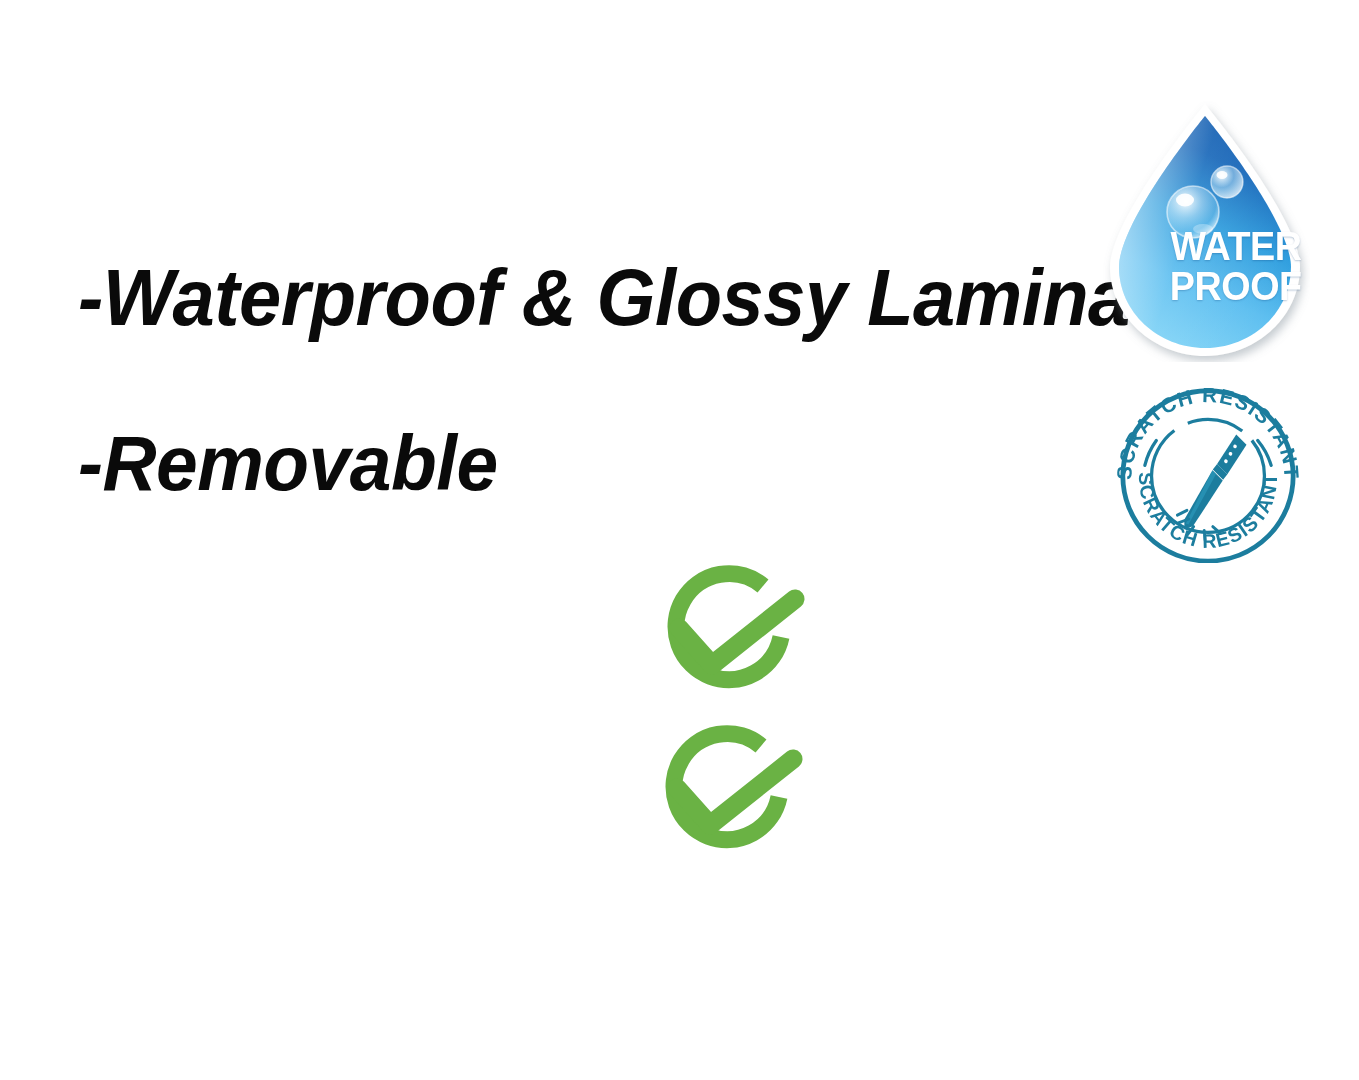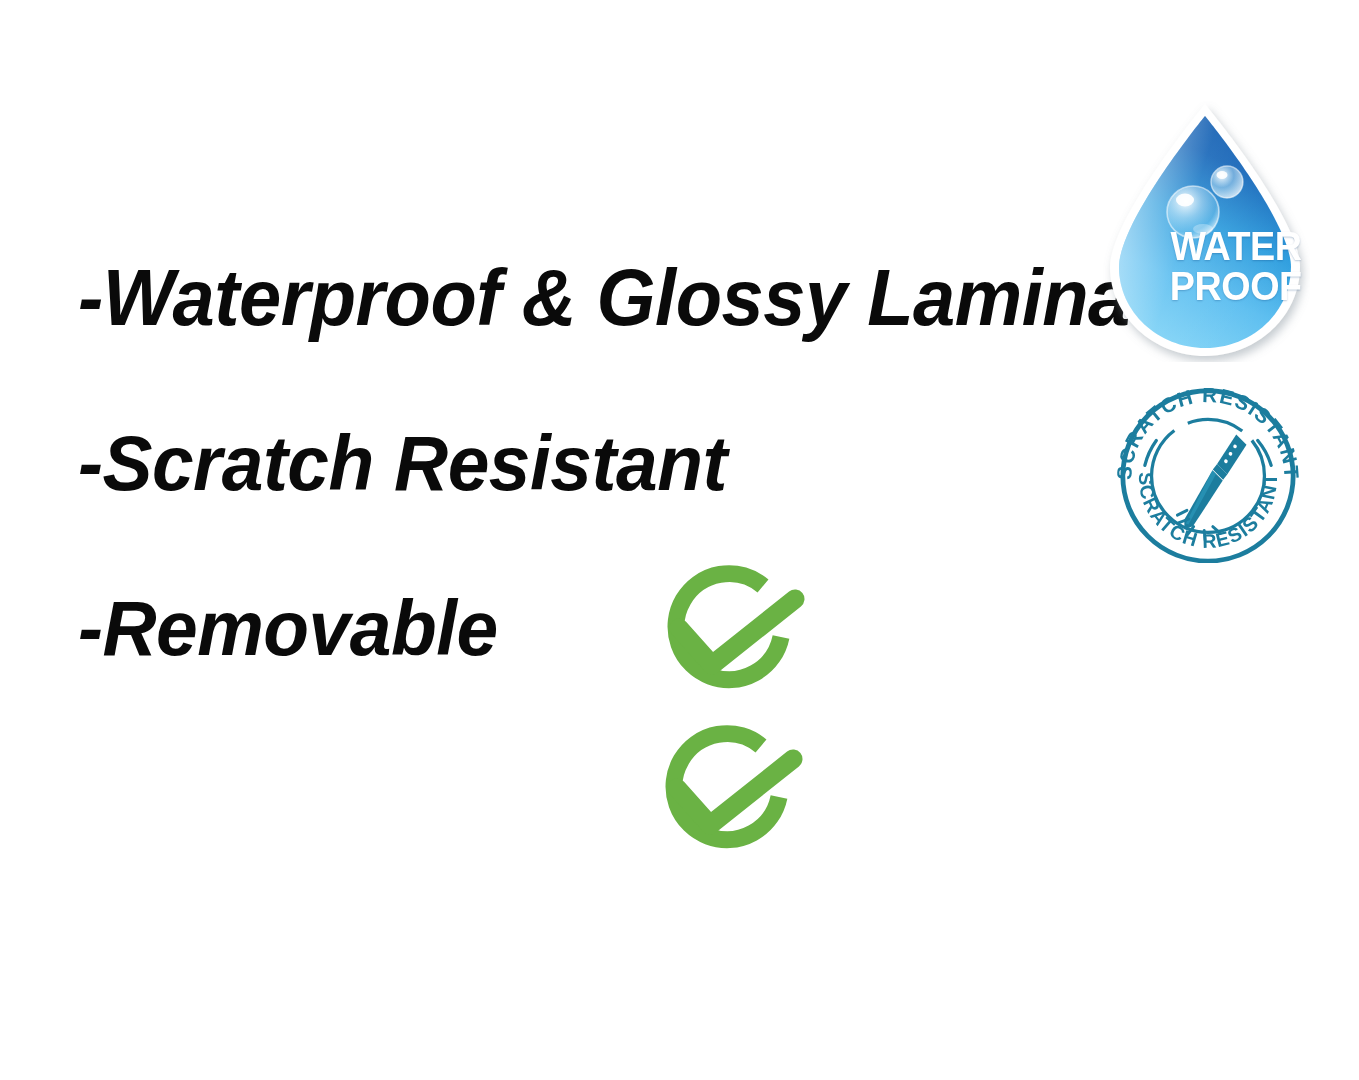--- a/index.html
+++ b/index.html
@@ -95,23 +95,20 @@
   .check-svg { display: block; width: 190px; height: 150px; }
 </style>
 </head>
 <body>
 
 <div id="page">
 
   <div class="feature-list">
     <div class="feature-row r1">
       <span class="feature-text">-Waterproof &amp; Glossy Laminated</span>
-    </div>
-    <div class="feature-row r2">
-      <span class="feature-text">-Scratch Resistant</span>
     </div>
     <div class="feature-row r4">
       <span class="feature-text">-Removable</span>
     </div>
   </div>
 
   <div class="droplet-badge">
     <svg class="droplet-svg" viewBox="0 0 210 262" xmlns="http://www.w3.org/2000/svg">
       <defs>
         <linearGradient id="dropGrad" x1="0.62" y1="0" x2="0.30" y2="1">

